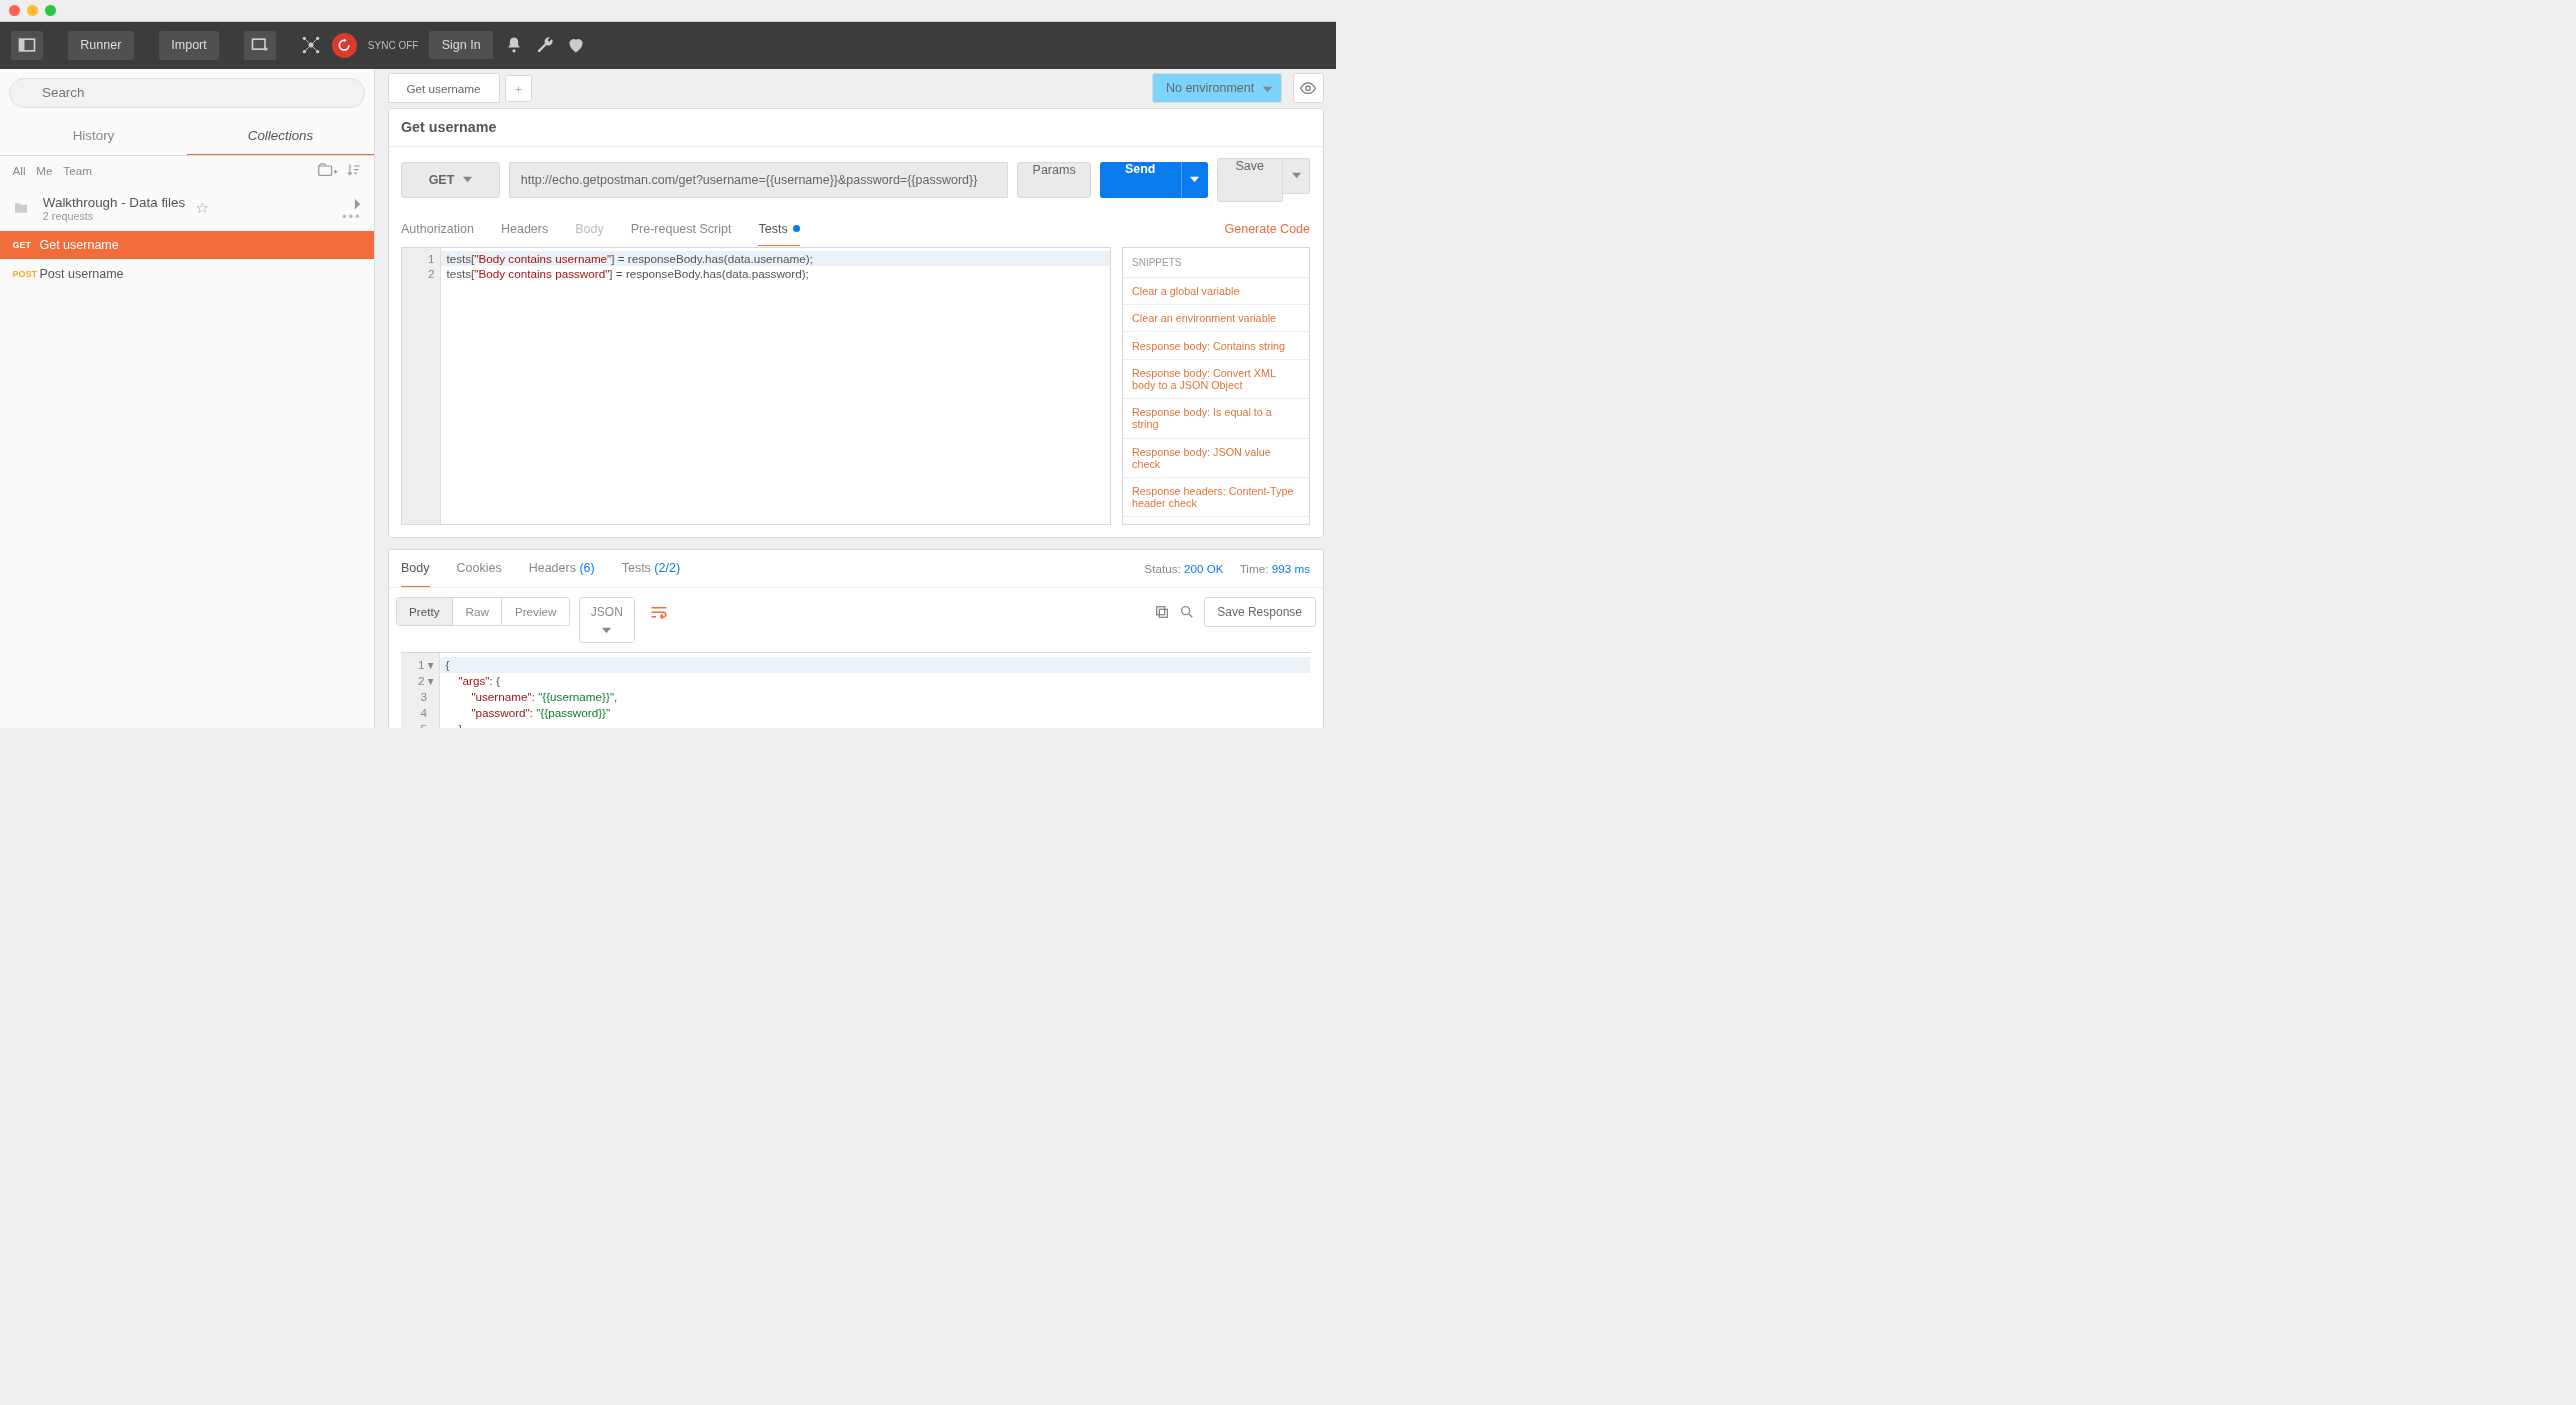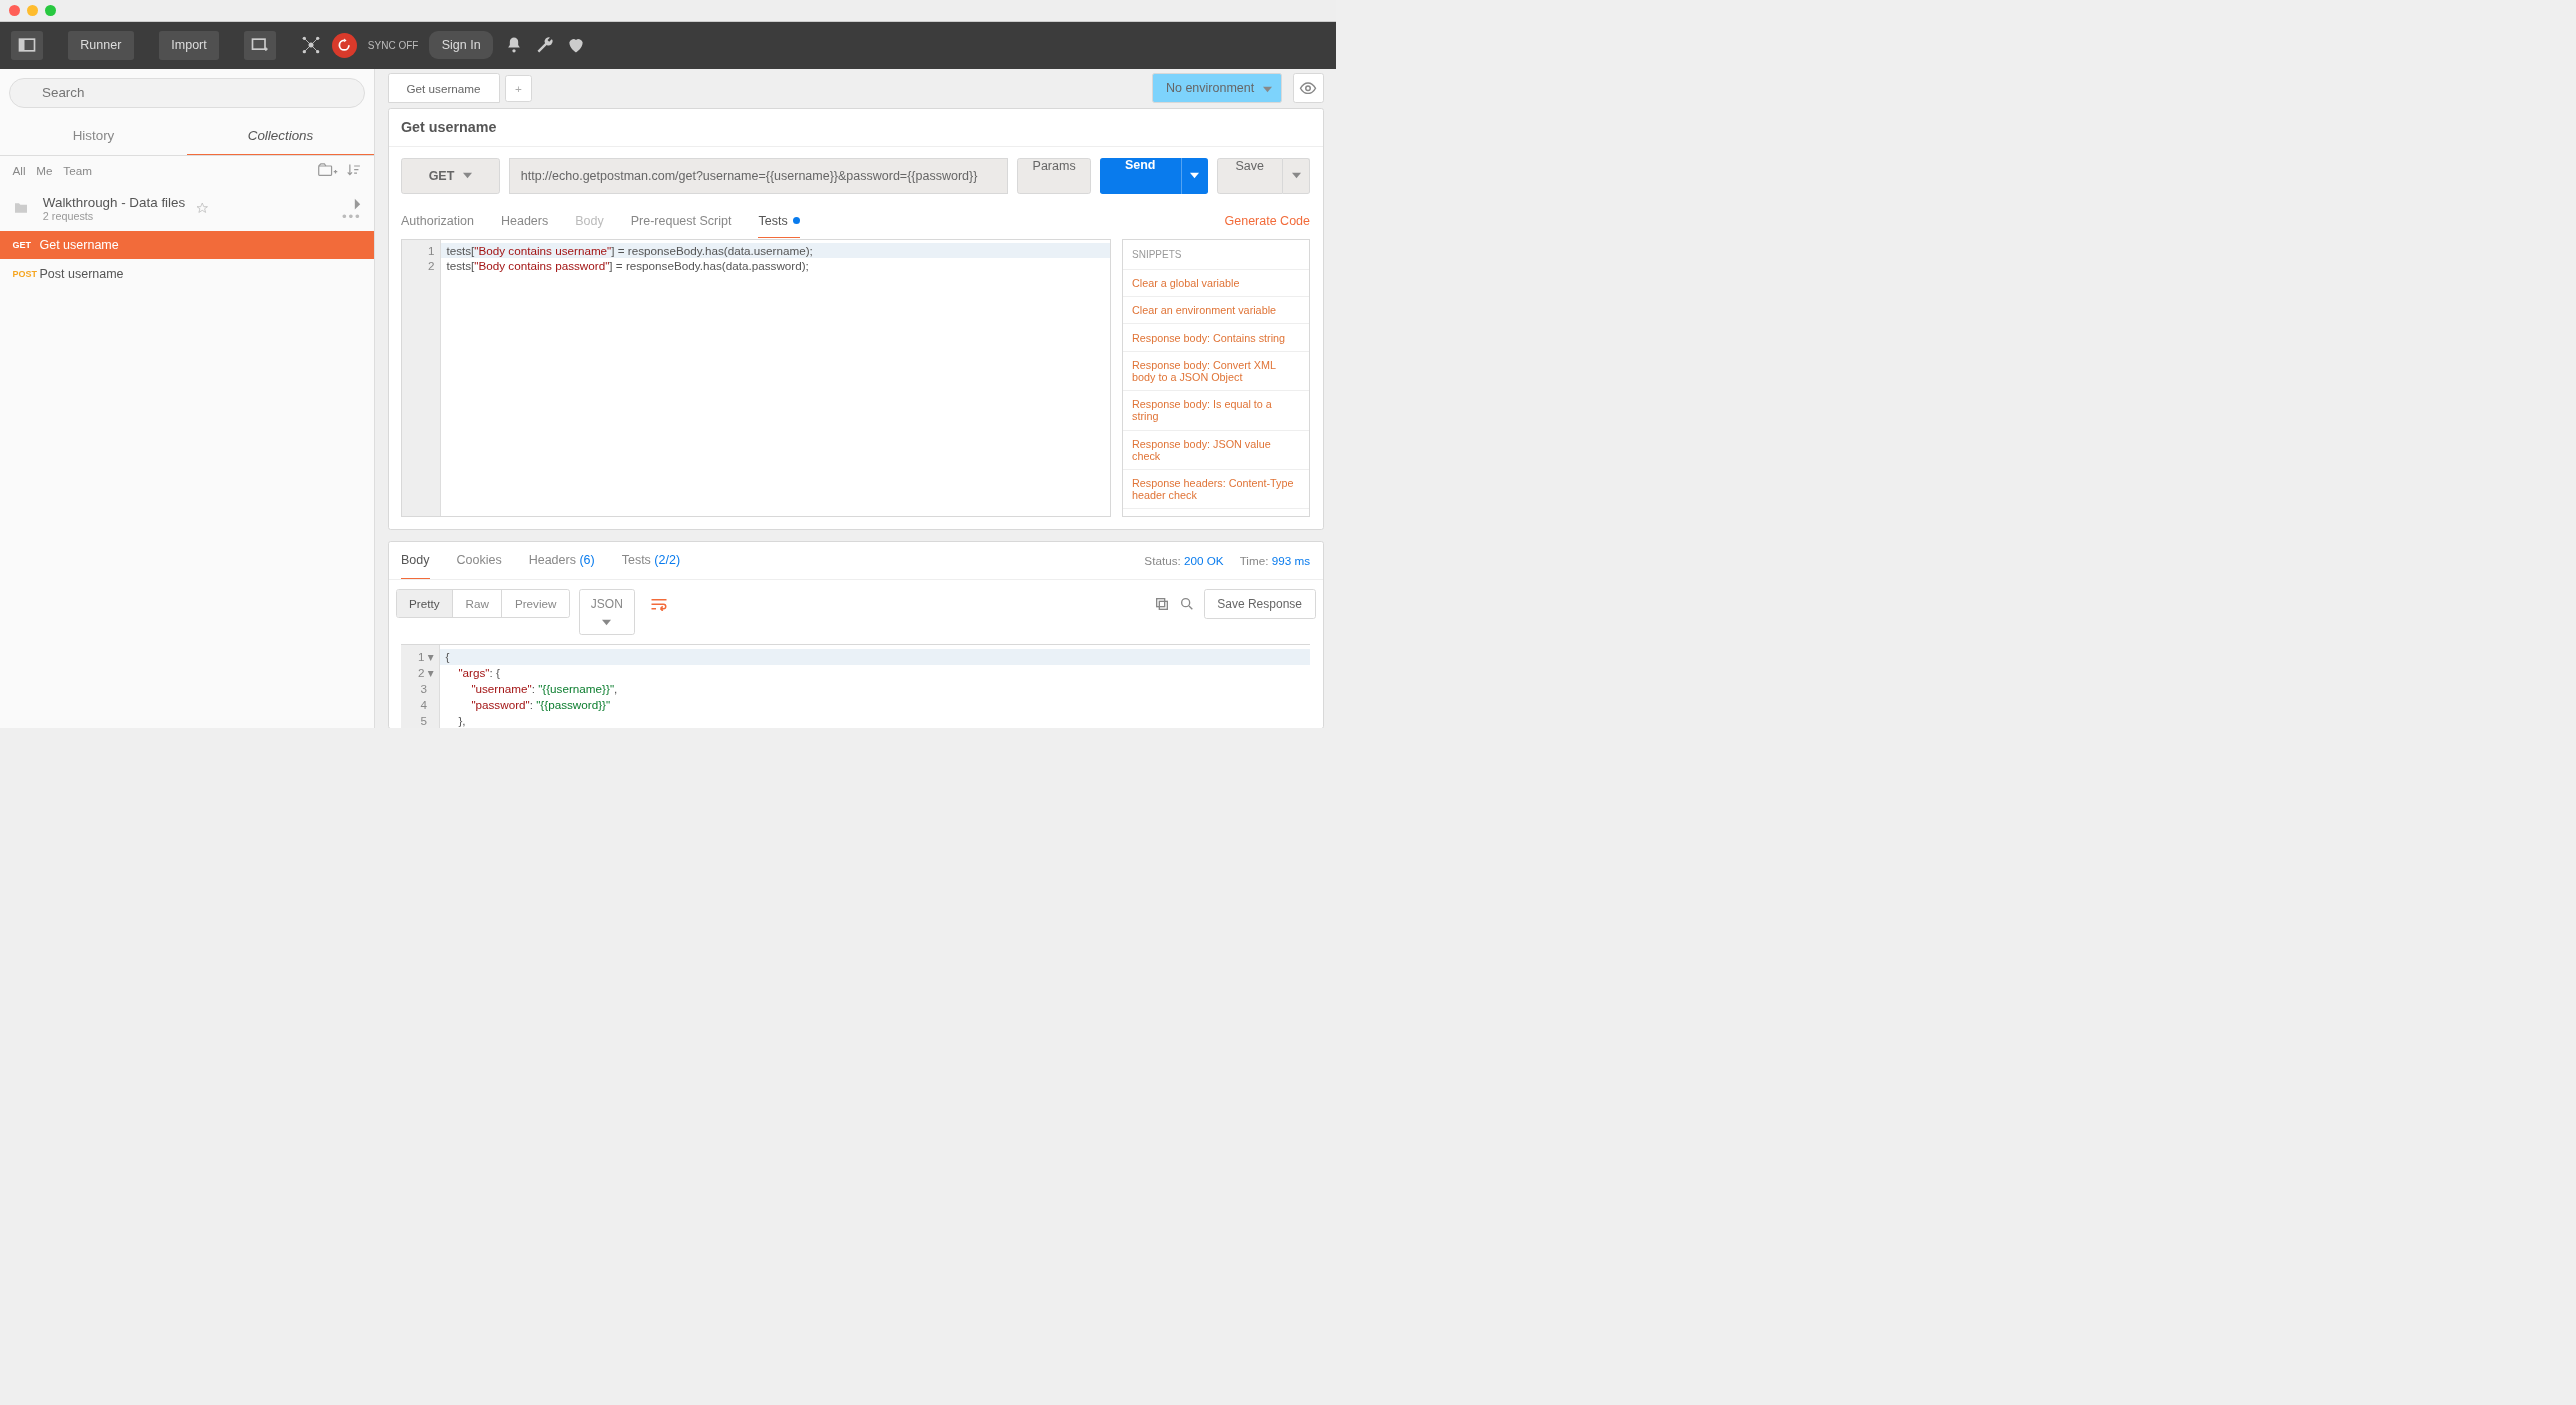--- a/index.html
+++ b/index.html
@@ -13,21 +13,21 @@
 
 .header { height: 47px; background: #3c3c3c; display: flex; align-items: center; padding: 0 10.8px; color: #ddd; }
 .header .btn { display: flex; align-items: center; justify-content: center; height: 29px; padding: 0 12.5px; background: #505050; border-radius: 2.7px; margin-right: 25px; font-size: 12.5px; cursor: pointer; }
 .header .icon-btn { width: 32px; padding: 0; }
 .header .center { flex: 1; display: flex; justify-content: center; gap: 27px; }
 .header .center-item { font-size: 13.4px; color: #aaa; height: 47px; display: flex; align-items: center; cursor: pointer; border-bottom: 2.7px solid transparent; padding-top: 2.7px; }
 .header .center-item.active { color: #fff; border-bottom: 2.7px solid #f26b3a; }
 .header .right { display: flex; align-items: center; gap: 10.8px; }
 .sync-badge { width: 25px; height: 25px; border-radius: 50%; background: #d93a2b; display: flex; align-items: center; justify-content: center; }
 .sync-off { font-size: 10px; color: #bbb; }
-.signin { background: #505050; padding: 7.2px 12.5px; border-radius: 9px; font-size: 12.5px; }
+.signin { background: #505050; padding: 7.2px 12.5px; border-radius: 2px; font-size: 12.5px; }
 .hi { width: 20px; height: 20px; fill: #ccc; }
 
 
 .main { display: flex; height: calc(100% - 68px); }
 .sidebar { width: 375px; background: #fafafa; border-right: 0.9px solid #ddd; display: flex; flex-direction: column; }
 .search-wrap { padding: 9px; }
 .search { width: 100%; height: 30.5px; border: 0.9px solid #ddd; border-radius: 15.2px; background: #f2f2f2; padding: 0 12.5px 0 32px; font-size: 13.4px; color: #888; position: relative; }
 .search-wrap { position: relative; }
 .search-wrap svg { position: absolute; left: 20px; top: 17px; width: 14.3px; height: 14.3px; fill: #aaa; }
 
@@ -62,21 +62,21 @@
 .eye-btn { width: 30.5px; height: 30.5px; border: 0.9px solid #d8d8d8; background: #fff; border-radius: 2.7px; display: flex; align-items: center; justify-content: center; }
 
 .req-panel { background: #fff; border: 0.9px solid #d8d8d8; margin: 0 12.5px; border-radius: 2.7px; }
 .req-title { font-size: 14.3px; font-weight: bold; color: #555; padding: 10.8px 12.5px; border-bottom: 0.9px solid #eee; }
 .url-row { display: flex; gap: 9px; padding: 10.8px 12.5px; align-items: center; }
 .method-dd { background: #eceae8; border: 0.9px solid #d8d8d8; padding: 0 16px; height: 36px; display: flex; align-items: center; font-weight: bold; font-size: 12.5px; color: #666; border-radius: 2.7px; gap: 9px; width: 99px; justify-content: center; }
 .url-input { flex: 1; border: 0.9px solid #d8d8d8; height: 36px; padding: 0 10.8px; font-size: 12.5px; color: #666; background: #eceae8; }
 .params-btn { border: 0.9px solid #d8d8d8; background: #eceae8; height: 36px; padding: 0 14.3px; font-size: 12.5px; color: #666; border-radius: 2.7px; }
 .send-btn { background: #097bed; color: #fff; height: 36px; padding: 0 25px; font-weight: bold; font-size: 12.5px; border-radius: 2.7px 0 0 2.7px; }
 .send-dd { background: #097bed; color: #fff; height: 36px; width: 27px; display: flex; align-items: center; justify-content: center; border-radius: 0 2.7px 2.7px 0; border-left: 0.9px solid rgba(255,255,255,0.3); }
-.save-btn { background: #eceae8; border: 0.9px solid #d8d8d8; height: 36px; padding: 0 18px; font-size: 12.5px; color: #666; border-radius: 2.7px 0 0 2.7px; }
+.save-btn { background: #eceae8; border: 0.9px solid #d8d8d8; height: 44px; padding: 0 18px; font-size: 12.5px; color: #666; border-radius: 2.7px 0 0 2.7px; }
 .save-dd { background: #eceae8; border: 0.9px solid #d8d8d8; border-left: none; height: 36px; width: 27px; display: flex; align-items: center; justify-content: center; border-radius: 0 2.7px 2.7px 0; }
 
 .req-tabs { display: flex; padding: 0 12.5px; border-bottom: 0.9px solid transparent; align-items: center; }
 .req-tabs .rtab { padding: 9px 0; margin-right: 27px; font-size: 12.5px; color: #888; cursor: pointer; border-bottom: 1.8px solid transparent; display: flex; align-items: center; gap: 5.4px; }
 .req-tabs .rtab.active { color: #555; border-bottom: 1.8px solid #f26b3a; }
 .req-tabs .rtab.dim { color: #bbb; }
 .gen-code { margin-left: auto; color: #f26b3a; font-size: 12.5px; }
 .blue-dot { width: 7.2px; height: 7.2px; border-radius: 50%; background: #097bed; }
 
 .editor-wrap { display: flex; padding: 0 12.5px 12.5px; gap: 10.8px; }

